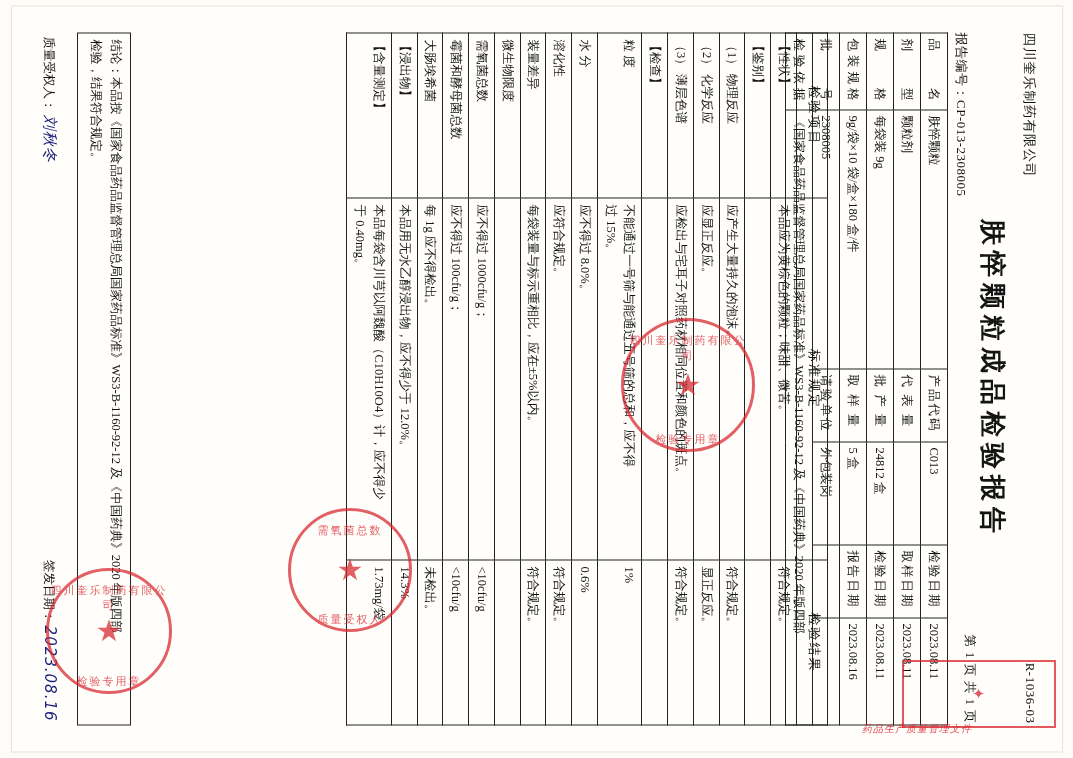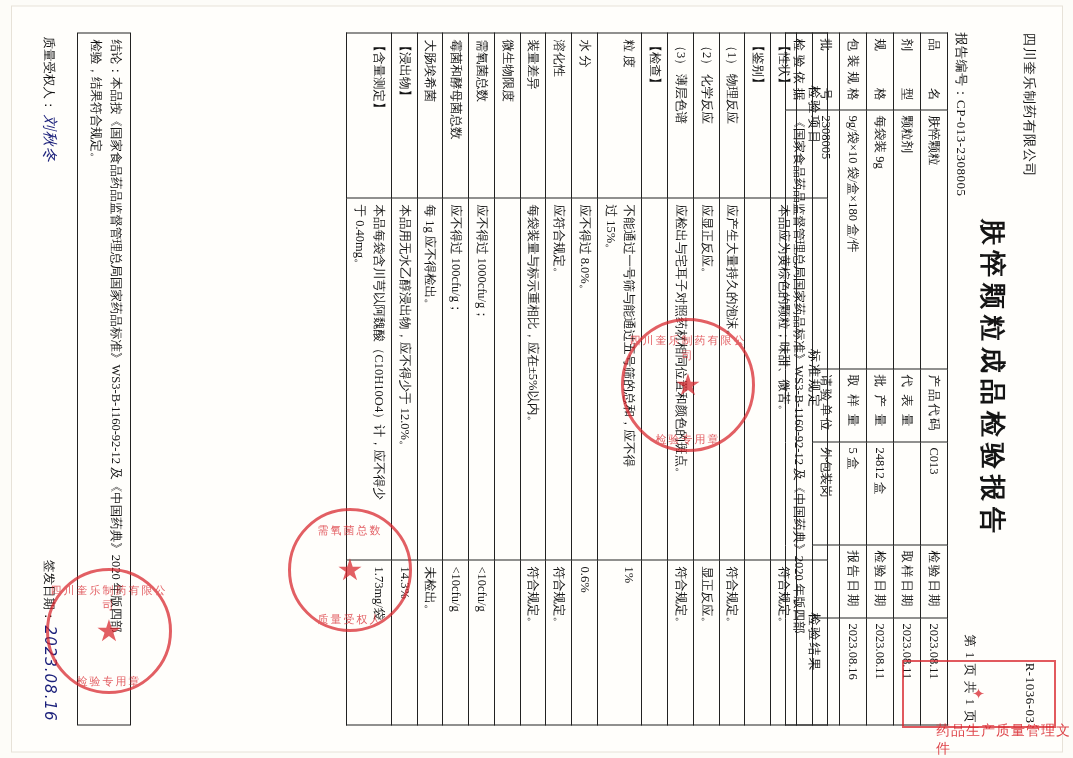--- a/index.html
+++ b/index.html
@@ -216,25 +216,26 @@
     padding: 4px 6px;
     text-align: center;
     pointer-events: none;
   }
   #stamp-prod {
     left: 902px; top: 660px; width: 138px; height: 56px;
     display: flex; align-items: center; justify-content: center;
   }
   #stamp-prod-label {
     position: absolute;
-    left: 936px; top: 722px;
-    font-size: 14px;
+    left: 862px; top: 722px;
+    font-size: 10px;
     color: #d8232a;
     letter-spacing: 1px;
     opacity: 0.85;
+    font-style: italic;
   }
 </style>
 </head>
 <body>
 
 <div id="page">
 
   <div id="sheet">
     <div id="sheet-inner">
 

